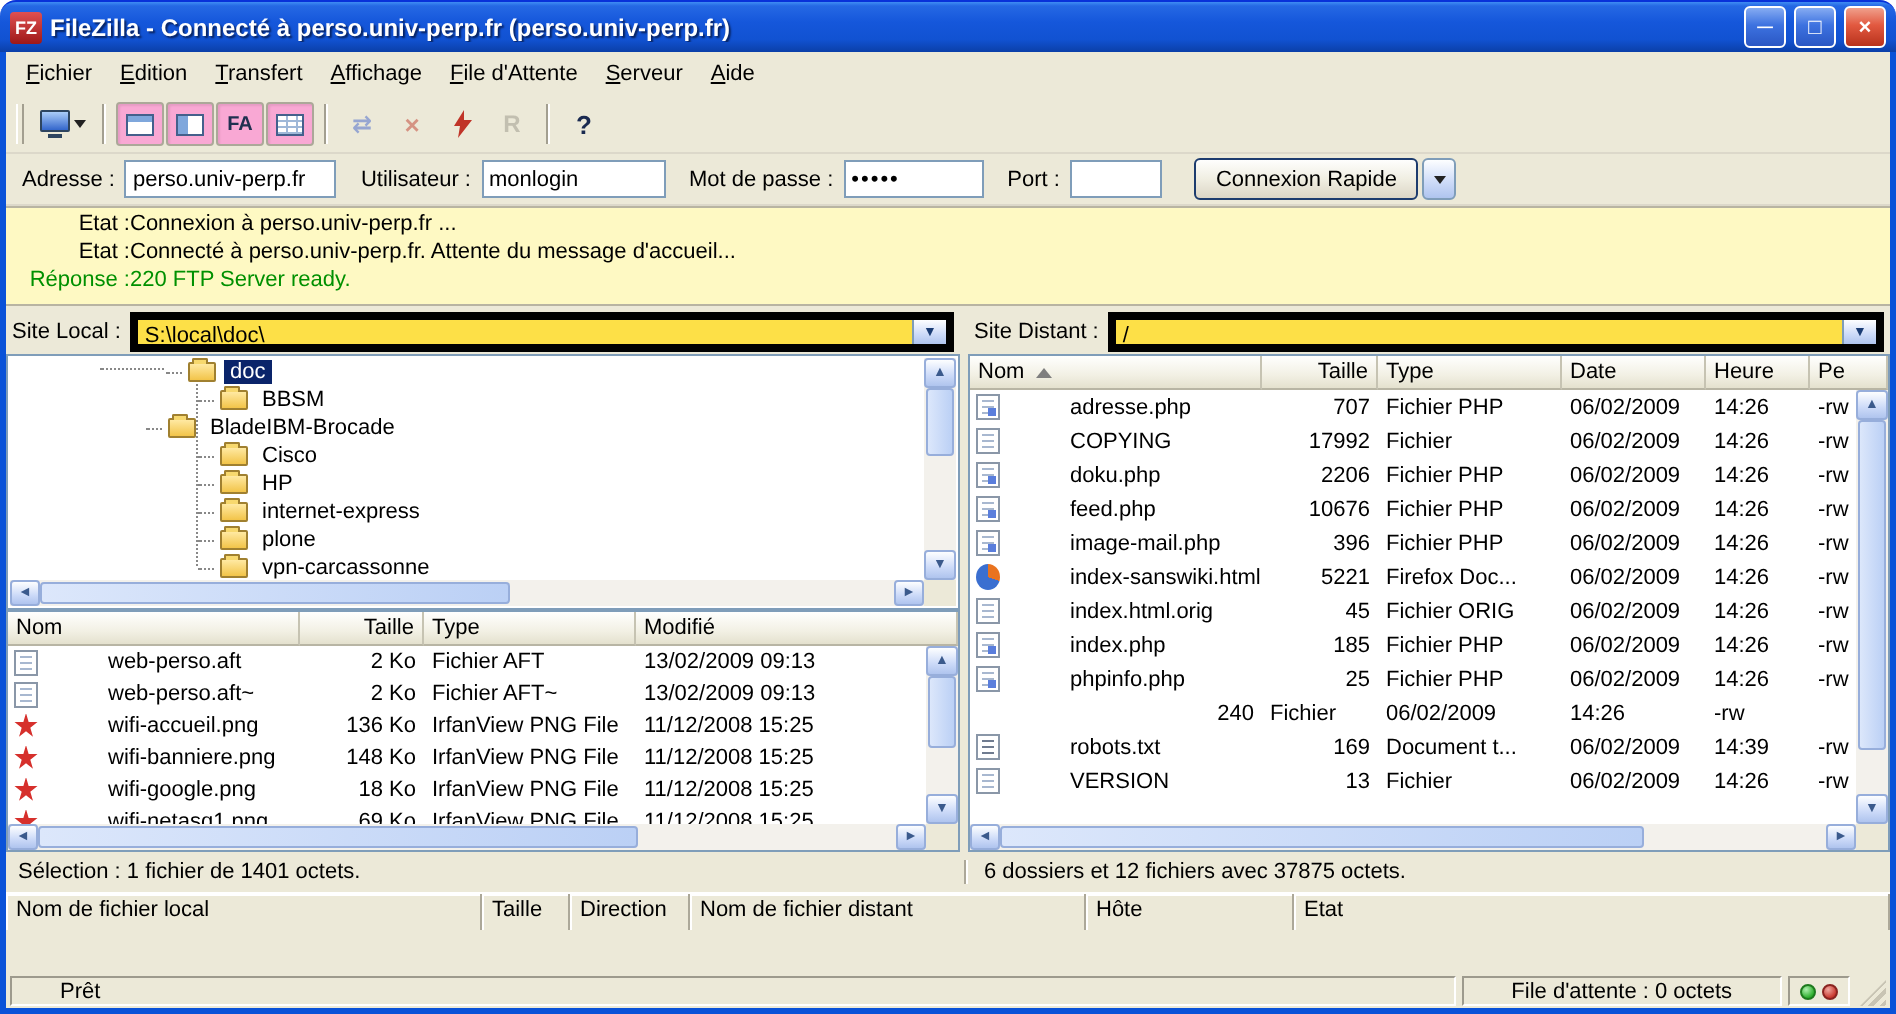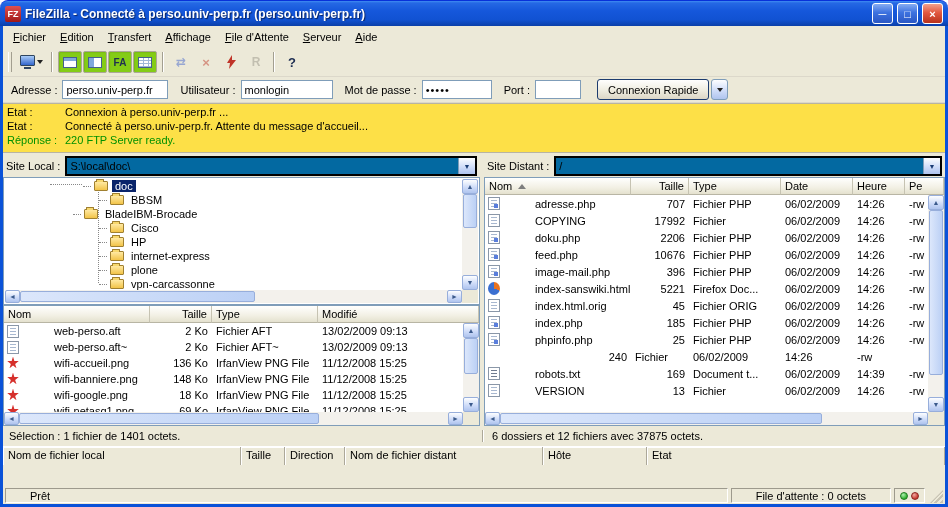--- a/index.html
+++ b/index.html
@@ -31,21 +31,21 @@
   .menubar { height:22px; flex:none; display:flex; align-items:center; padding-left:3px; }
   .menu-item { padding:2px 7px; }
   .menu-item::first-letter { text-decoration:underline; }
 
   
   .toolbar { height:29px; flex:none; display:flex; align-items:center; gap:1px; padding:2px 4px;
     border-bottom:1px solid #DCD8CA; }
   .tb-grip { width:4px; height:20px; margin:0 4px 0 1px; box-shadow:inset 1px 0 #fff, inset -1px 0 #A39F90; }
   .tb-btn { height:22px; min-width:24px; display:flex; align-items:center; justify-content:center; gap:2px;
     border:1px solid transparent; border-radius:2px; padding:0 2px; }
-  .tb-btn.pressed { background:#84cc16; border:1px solid #ACA899; box-shadow:inset 1px 1px 1px rgba(0,0,0,.08); }
+  .tb-btn.pressed { background:#f9a8d4; border:1px solid #ACA899; box-shadow:inset 1px 1px 1px rgba(0,0,0,.08); }
   .tb-btn.disabled { opacity:.5; }
   .tb-sep { width:2px; height:20px; margin:0 4px; box-shadow:inset 1px 0 #A39F90, inset -1px 0 #fff; }
   .tb-label { font-size:10px; font-weight:bold; color:#203050; }
   .tb-label.gray { color:#9A9689; font-size:12px; }
   .tb-label.help { color:#1A2A50; font-size:13px; }
   .ic-monitor { width:15px; height:11px; border:1px solid #2E4560; border-radius:1px;
     background:linear-gradient(#AACCF8,#3366CC); position:relative; margin-bottom:3px; }
   .ic-monitor::after { content:''; position:absolute; left:3px; right:3px; bottom:-4px; height:2px; background:#2E4560; }
   .dd { width:0; height:0; border-left:3px solid transparent; border-right:3px solid transparent; border-top:4px solid #222; }
   .ic-pane { width:14px; height:11px; border:1px solid #44608C; background:#fff; position:relative; }
@@ -62,34 +62,34 @@
   .qlabel { margin-right:5px; }
   .qinput { height:19px; border:1px solid #7F9DB9; background:#fff; padding:1px 3px;
     font:11px "Liberation Sans","DejaVu Sans",sans-serif; margin-right:12px; }
   .w-address { width:106px; } .w-user { width:92px; } .w-pass { width:70px; letter-spacing:1px; } .w-port { width:46px; margin-right:16px; }
   .qc-btn { height:21px; padding:0 10px; border:1px solid #1D3C6E; border-radius:3px;
     background:linear-gradient(#FEFEFD,#F0EEE2 50%,#DCD6C6); }
   .qc-dd { width:17px; height:21px; margin-left:2px; border:1px solid #7F9DB9; border-radius:3px;
     background:linear-gradient(#FDFEFF,#CCDAF8 60%,#AFC4EE); display:flex; align-items:center; justify-content:center; }
 
   
-  .logarea { height:50px; flex:none; background:#fde047; border-top:1px solid #B8B4A2; border-bottom:1px solid #B8B4A2;
-    padding:2px 4px; overflow:hidden; }
+  .logarea { height:50px; flex:none; background:#fef9c3; border-top:1px solid #B8B4A2; border-bottom:1px solid #B8B4A2;
+    padding:2px 4px; overflow:hidden;text-align:right; }
   .log-line { height:14px; display:flex; white-space:nowrap; }
   .log-label { width:58px; flex:none; }
   .log-line.response .log-label, .log-line.response .log-text { color:#009000; }
 
   
   .main { height:273px; flex:none; display:flex; padding-top:2px; }
   .panel { display:flex; flex-direction:column; min-width:0; }
   .panel.local { width:477px; flex:none; }
   .panel.remote { flex:1; }
   .vsplit { width:4px; flex:none; }
   .panel-head { height:22px; flex:none; display:flex; align-items:center; gap:5px; padding:0 3px; }
-  .combo { flex:1; height:20px; border:2px solid #000000; background:#0369a1; display:flex; overflow:hidden; }
+  .combo { flex:1; height:20px; border:4px solid #000000; background:#fde047; display:flex; overflow:hidden; }
   .combo-text { flex:1; padding:2px 3px; white-space:nowrap; overflow:hidden; }
   .combo-btn { width:17px; flex:none; display:flex; align-items:center; justify-content:center;
     border-left:1px solid #7F9DB9; background:linear-gradient(#FDFEFF,#CCDAF8 60%,#AFC4EE); color:#1A3C74; font-size:7px; }
 
   
   .tree-area { height:128px; flex:none; position:relative; border:1px solid #7F9DB9; background:#fff; overflow:hidden; }
   .tree-view { position:absolute; left:1px; top:1px; right:17px; bottom:14px; overflow:hidden; }
   .tree-stub { position:absolute; top:6px; left:46px; width:32px; border-top:1px dotted #888; }
   .tree-vline { position:absolute; left:94px; top:12px; height:93px; border-left:1px dotted #888; }
   .tree-row { height:14px; display:flex; align-items:center; white-space:nowrap; }

